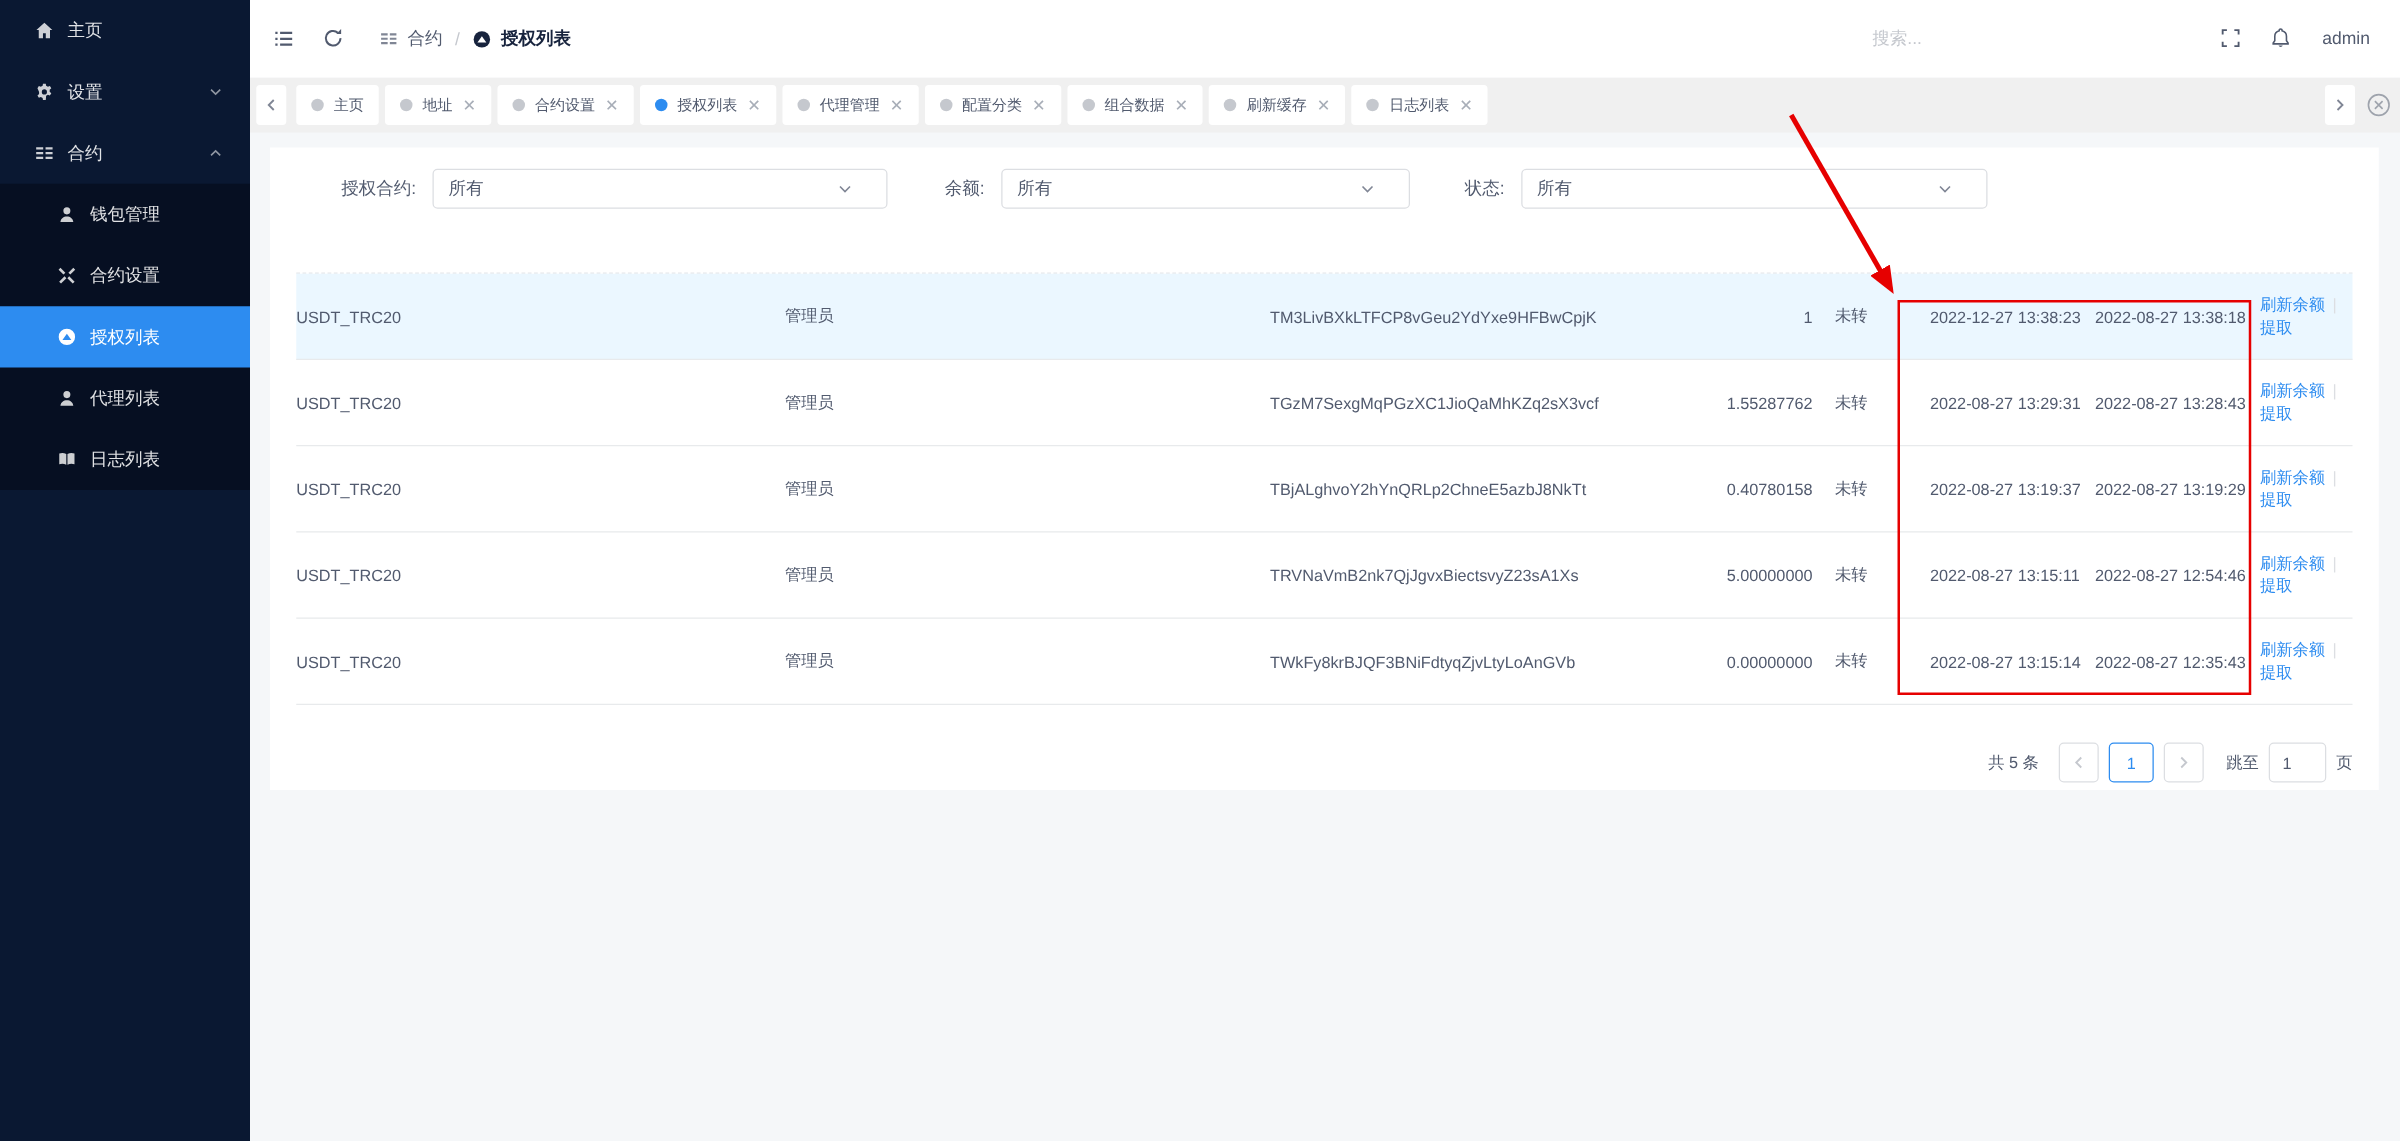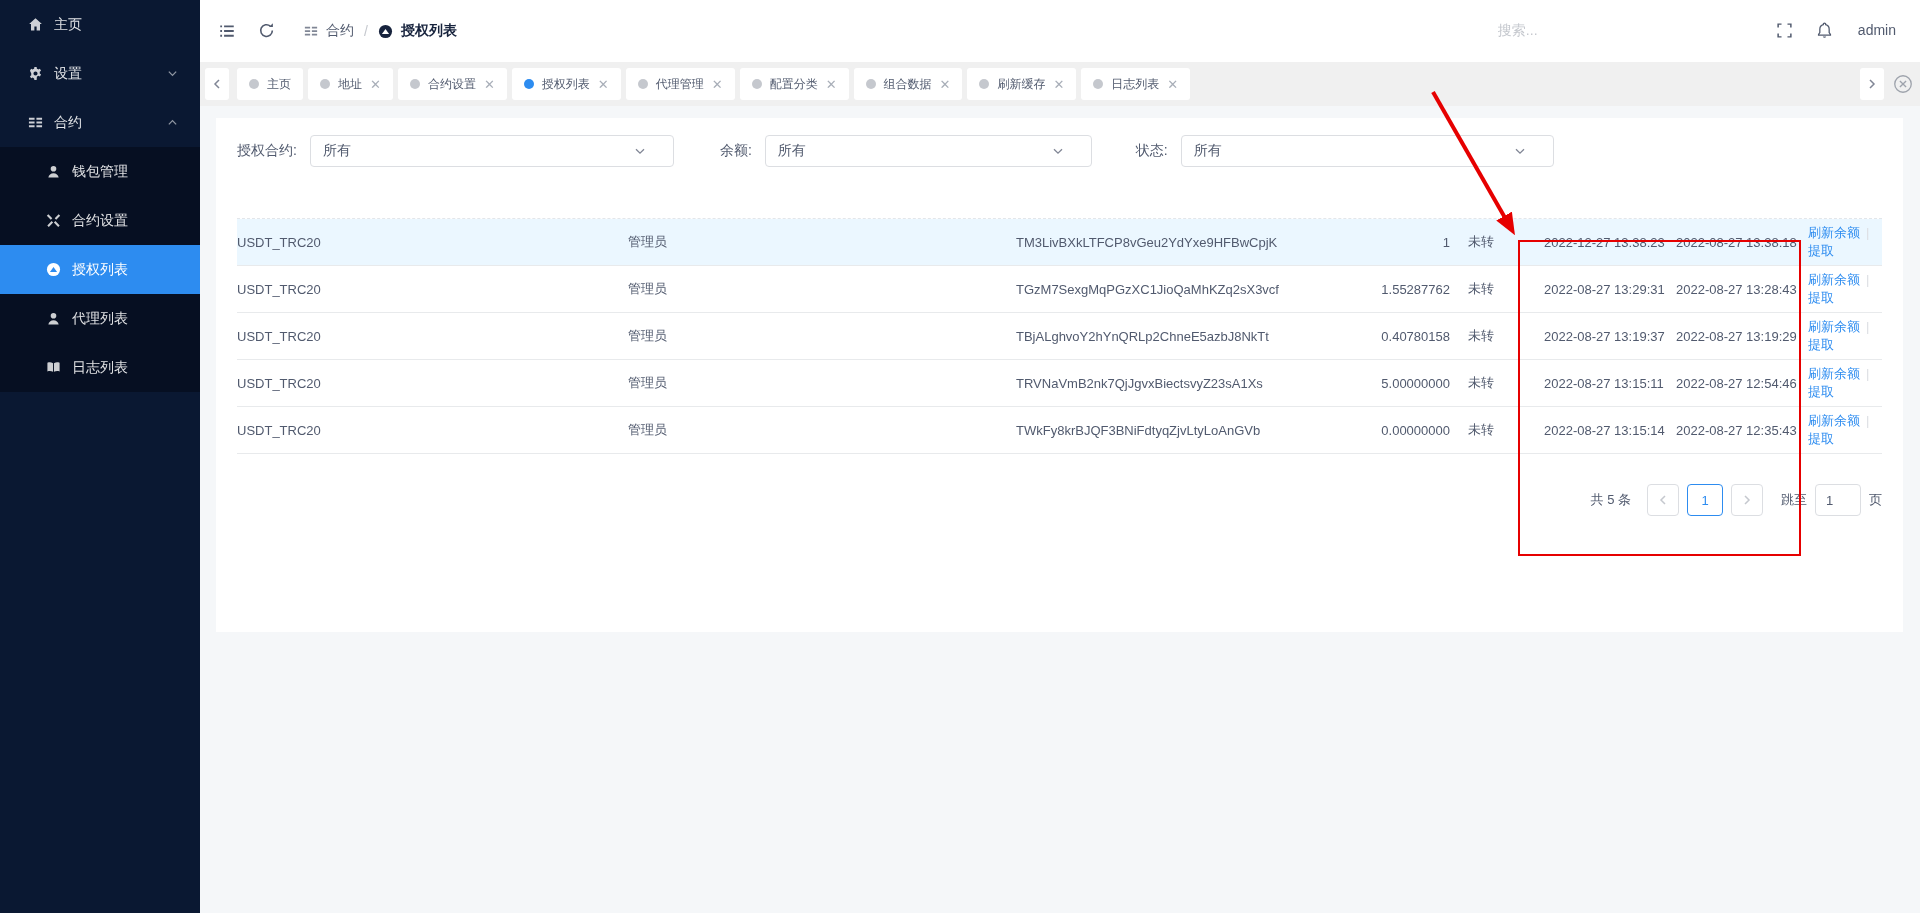--- a/index.html
+++ b/index.html
@@ -36,33 +36,33 @@
   .tab-dot { width:10px; height:10px; border-radius:50%; background:#c5c8ce; }
   .tab.active .tab-dot { background:#2d8cf0; }
   .tab-close { color:#a8aeb8; font-size:13px; line-height:1; cursor:pointer; }
   .tabbar-right { margin-left:auto; display:flex; align-items:center; gap:8px; padding-right:4px; }
   .closeall { width:22px; height:22px; color:#9ea3ac; cursor:pointer; margin-right:2px; }
 
   
   .content { position:absolute; left:200px; top:106px; right:0; bottom:0; padding:12px 17px 0 16px; }
   .card { background:#fff; height:514px; padding:0 21px; position:relative; }
 
-  .filter-row { display:flex; align-items:center; padding-top:17px; font-size:14px; }
+  .filter-row { display:flex; align-items:center; padding-top:17px; font-size:14px;margin-left:36px; }
   .f-label { margin-right:13px; }
   .select { height:32px; border:1px solid #dcdee2; border-radius:4px; display:flex; align-items:center; justify-content:space-between; padding:0 27px 0 12px; font-size:14px; color:#515a6e; cursor:pointer; background:#fff; }
   .sel-1 { width:364px; margin-right:46px; }
   .sel-2 { width:327px; margin-right:44px; }
   .sel-3 { width:373px; }
   .sel-chev { color:#808695; }
 
   .dash-divider { border-top:1px dashed #e3e6ea; margin-top:51px; }
 
   .tbl-row { display:grid; grid-template-columns:391px 388px 340px 94px 94px 132px 132px 1fr; align-items:center; font-size:13px; color:#515a6e; }
   .tbl-head { height:50px; font-weight:bold; border-bottom:1px solid #e8eaec; }
-  .tbl-data { height:47px; border-bottom:1px solid #e8eaec; }
+  .tbl-data { height:69px; border-bottom:1px solid #e8eaec; }
   .tbl-data.hl { background:#ebf7ff; }
   .cell-right { text-align:right; }
   .cell-pad { padding-left:18px; }
   .cell-actions { display:flex; flex-wrap:wrap; column-gap:6px; row-gap:2px; align-items:center; line-height:16px; }
   .link { color:#2d8cf0; cursor:pointer; text-decoration:none; }
   .act-div { color:#dcdee2; }
 
   .pager { display:flex; align-items:center; justify-content:flex-end; gap:8px; margin-top:30px; font-size:13px; color:#515a6e; }
   .pg-btn { width:32px; height:32px; border:1px solid #dcdee2; border-radius:4px; background:#fff; display:flex; align-items:center; justify-content:center; color:#c5c8ce; cursor:pointer; }
   .pg-cur { width:36px; height:32px; border:1px solid #2d8cf0; border-radius:4px; color:#2d8cf0; display:flex; align-items:center; justify-content:center; background:#fff; cursor:pointer; }

